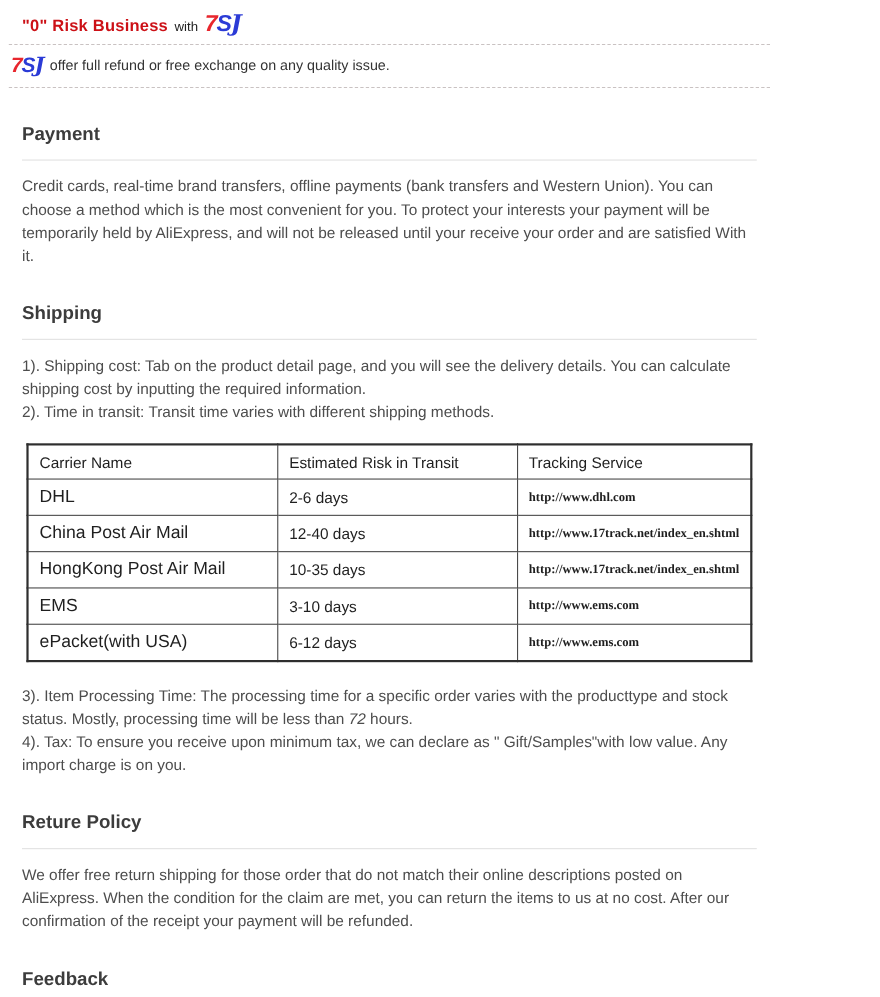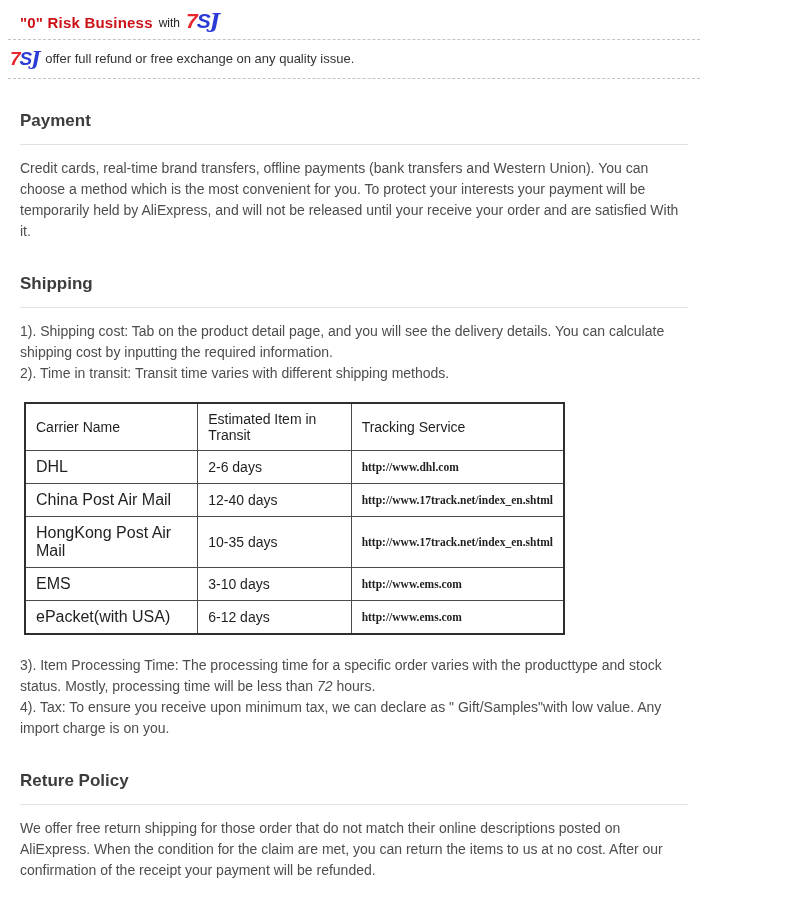--- a/index.html
+++ b/index.html
@@ -32,21 +32,21 @@
     margin:32px 0 0 0; padding:0 0 13px 0;
     border-bottom:1px solid #e2e2e2;
   }
   p.body-text {
     font-size:14px; line-height:21px; margin:13px 0 6px 0; color:#4d4d4d;
   }
   .italic-num { font-style:italic; }
 
   
   table.ship {
-    border-collapse:collapse; width:541px; margin:18px 0 20px 4px;
+    border-collapse:collapse; width:660px; margin:18px 0 20px 4px;
     border:2px solid #2e2e2e;
   }
   table.ship th, table.ship td {
     border:1px solid #4a4a4a; text-align:left; vertical-align:middle;
     padding:7px 10px; color:#1f1f1f;
   }
   table.ship th { font-size:14px; font-weight:normal; height:16px; }
   td.c-carrier { font-size:16px; width:212px; }
   td.c-days { font-size:14px; width:204px; }
   td.c-track { font-size:11.5px; font-weight:bold;font-family:Liberation Serif, serif; }
@@ -81,21 +81,21 @@
 
     <section>
       <h2>Shipping</h2>
       <p class="body-text"><span>1). Shipping cost: Tab on the product detail page, and you will see the delivery details. You can calculate shipping cost by inputting the required information.</span><br>
       <span>2). Time in transit: Transit time varies with different shipping methods.</span></p>
 
       <table class="ship">
         <thead>
           <tr>
             <th class="h-carrier">Carrier Name</th>
-            <th class="h-days">Estimated Item in Transit</th>
+            <th class="h-days">Estimated Risk in Transit</th>
             <th>Tracking Service</th>
           </tr>
         </thead>
         <tbody>
           <tr>
             <td class="c-carrier">DHL</td>
             <td class="c-days">2-6 days</td>
             <td class="c-track">http://www.dhl.com</td>
           </tr>
           <tr>

